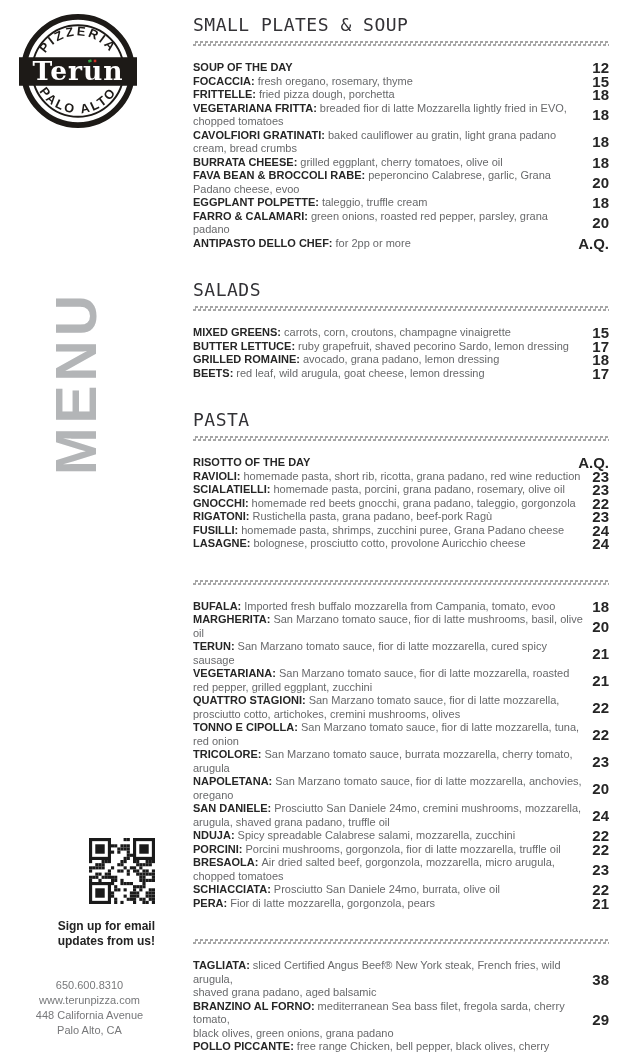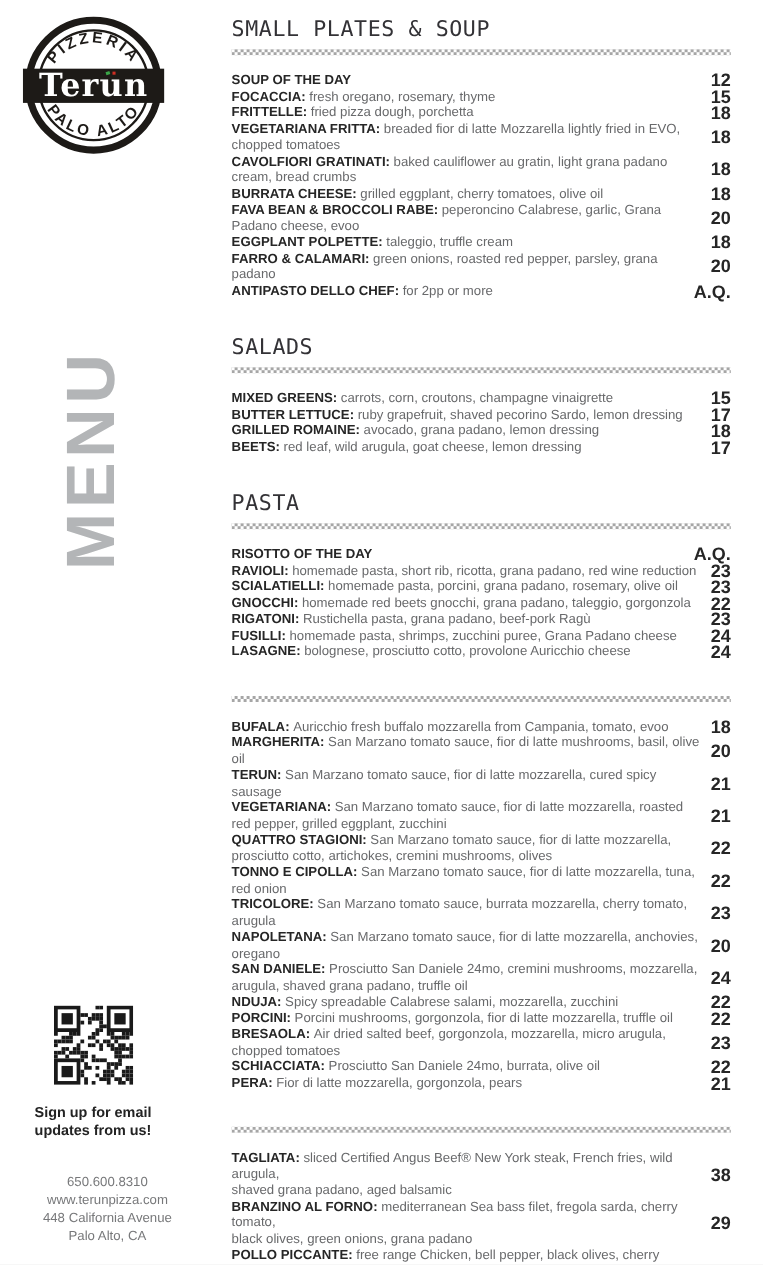--- a/index.html
+++ b/index.html
@@ -13,21 +13,21 @@
   .logo{position:absolute; left:19px; top:12px; width:118px; height:118px;}
   .logo svg{width:100%; height:100%;}
   .arc-text{font-family:"Liberation Sans",sans-serif; font-weight:bold; font-size:13px; fill:#1d1a17; letter-spacing:2.5px;}
   .logo-name{font-family:"DejaVu Serif",serif; font-weight:bold; font-size:27px; fill:#ffffff; letter-spacing:1px;}
   .menu-vertical{
     position:absolute; left:76px; top:383px;
     transform:translate(-50%,-50%) rotate(-90deg);
     font-size:57px; font-weight:bold; letter-spacing:4px;
     color:#b3b5b7; white-space:nowrap;
   }
-  .qr-block{position:absolute; left:0; top:838px; width:155px; text-align:center;}
+  .qr-block{position:absolute; left:0; top:838px; width:155px; text-align:right;}
   .qr{display:inline-block; width:66px; height:66px;}
   .qr-caption{
     margin-top:11px; font-size:12px; font-weight:bold; color:#232323;
     line-height:15px; white-space:pre-line;
   }
   .contact{position:absolute; left:0; top:978px; width:155px; text-align:center;
     font-size:11px; color:#77787a; line-height:15px;padding-left:12px;}
   
   .main{position:absolute; left:157px; top:14px; width:452px;}
   .menu-section{margin-bottom:29px;margin-left:36px;}
@@ -357,21 +357,21 @@
     <div class="txt"><span class="iname">LASAGNE:</span><span class="idesc">bolognese, prosciutto cotto, provolone Auricchio cheese</span></div>
     <div class="price">24</div>
   </div>
 </div>
   </section>
 
   <section class="menu-section">
     <div class="divider"></div>
     <div class="sec-items">
   <div class="item">
-    <div class="txt"><span class="iname">BUFALA:</span><span class="idesc">Auricchio fresh buffalo mozzarella from Campania, tomato, evoo</span></div>
+    <div class="txt"><span class="iname">BUFALA:</span><span class="idesc">Imported fresh buffalo mozzarella from Campania, tomato, evoo</span></div>
     <div class="price">18</div>
   </div>
 
   <div class="item">
     <div class="txt"><span class="iname">MARGHERITA:</span><span class="idesc">San Marzano tomato sauce, fior di latte mushrooms, basil, olive oil</span></div>
     <div class="price">20</div>
   </div>
 
   <div class="item">
     <div class="txt"><span class="iname">TERUN:</span><span class="idesc">San Marzano tomato sauce, fior di latte mozzarella, cured spicy sausage</span></div>

